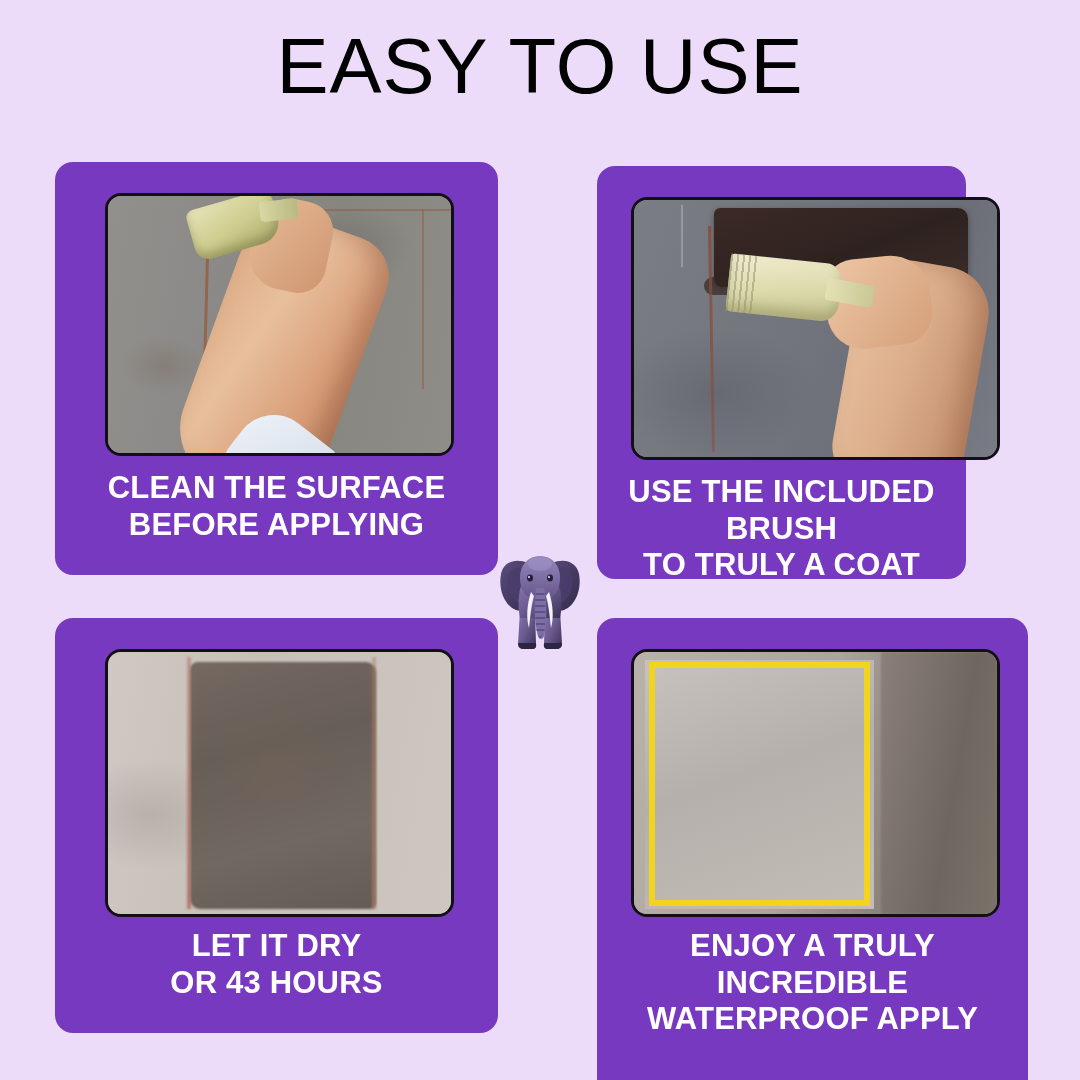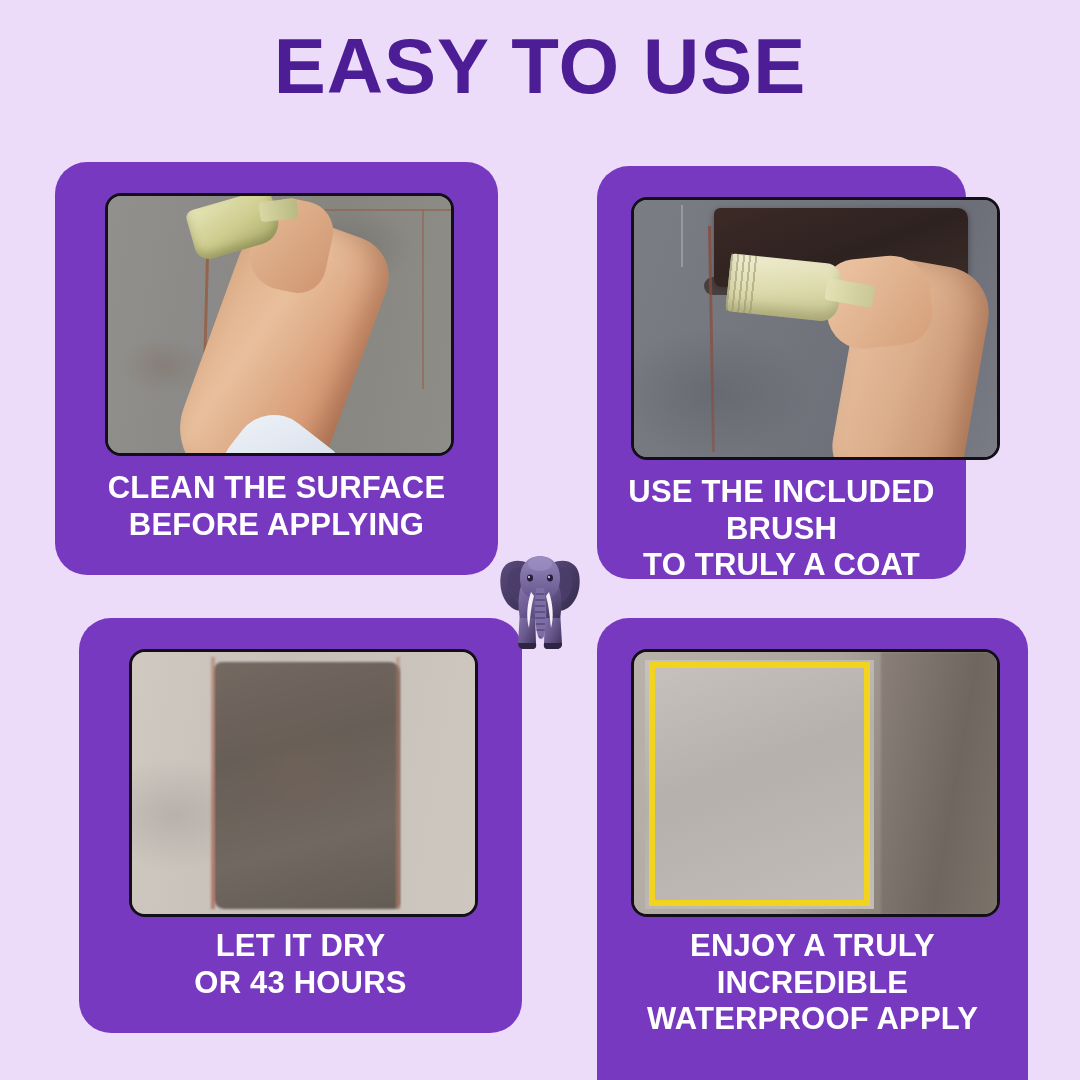--- a/index.html
+++ b/index.html
@@ -21,37 +21,37 @@
   }
 
   
   .title {
     position: absolute;
     top: 26px;
     left: 0;
     width: 1080px;
     text-align: center;
     font-size: 78px;
-    font-weight: 700;
+    font-weight: 400;
     letter-spacing: 1px;
-    color: #4c1d95;
+    color: #000000;
     line-height: 1.05;
     white-space: nowrap;
   }
 
   
   .card {
     position: absolute;
     background: #7739c0;
-    border-radius: 32px;
+    border-radius: 18px;
     box-sizing: border-box;
   }
   .card-tl { left: 55px;  top: 162px; width: 443px; height: 413px; }
   .card-tr { left: 597px; top: 166px; width: 369px; height: 413px; }
-  .card-bl { left: 55px;  top: 618px; width: 443px; height: 415px; margin-left: 24px; }
+  .card-bl { left: 55px;  top: 618px; width: 443px; height: 415px; }
   .card-br { left: 597px; top: 618px; width: 431px; height: 537px; }
 
   .photo-frame {
     position: absolute;
     left: 50px;
     top: 31px;
     width: 343px;
     height: 257px;
     border: 3px solid #121016;
     border-radius: 16px;

